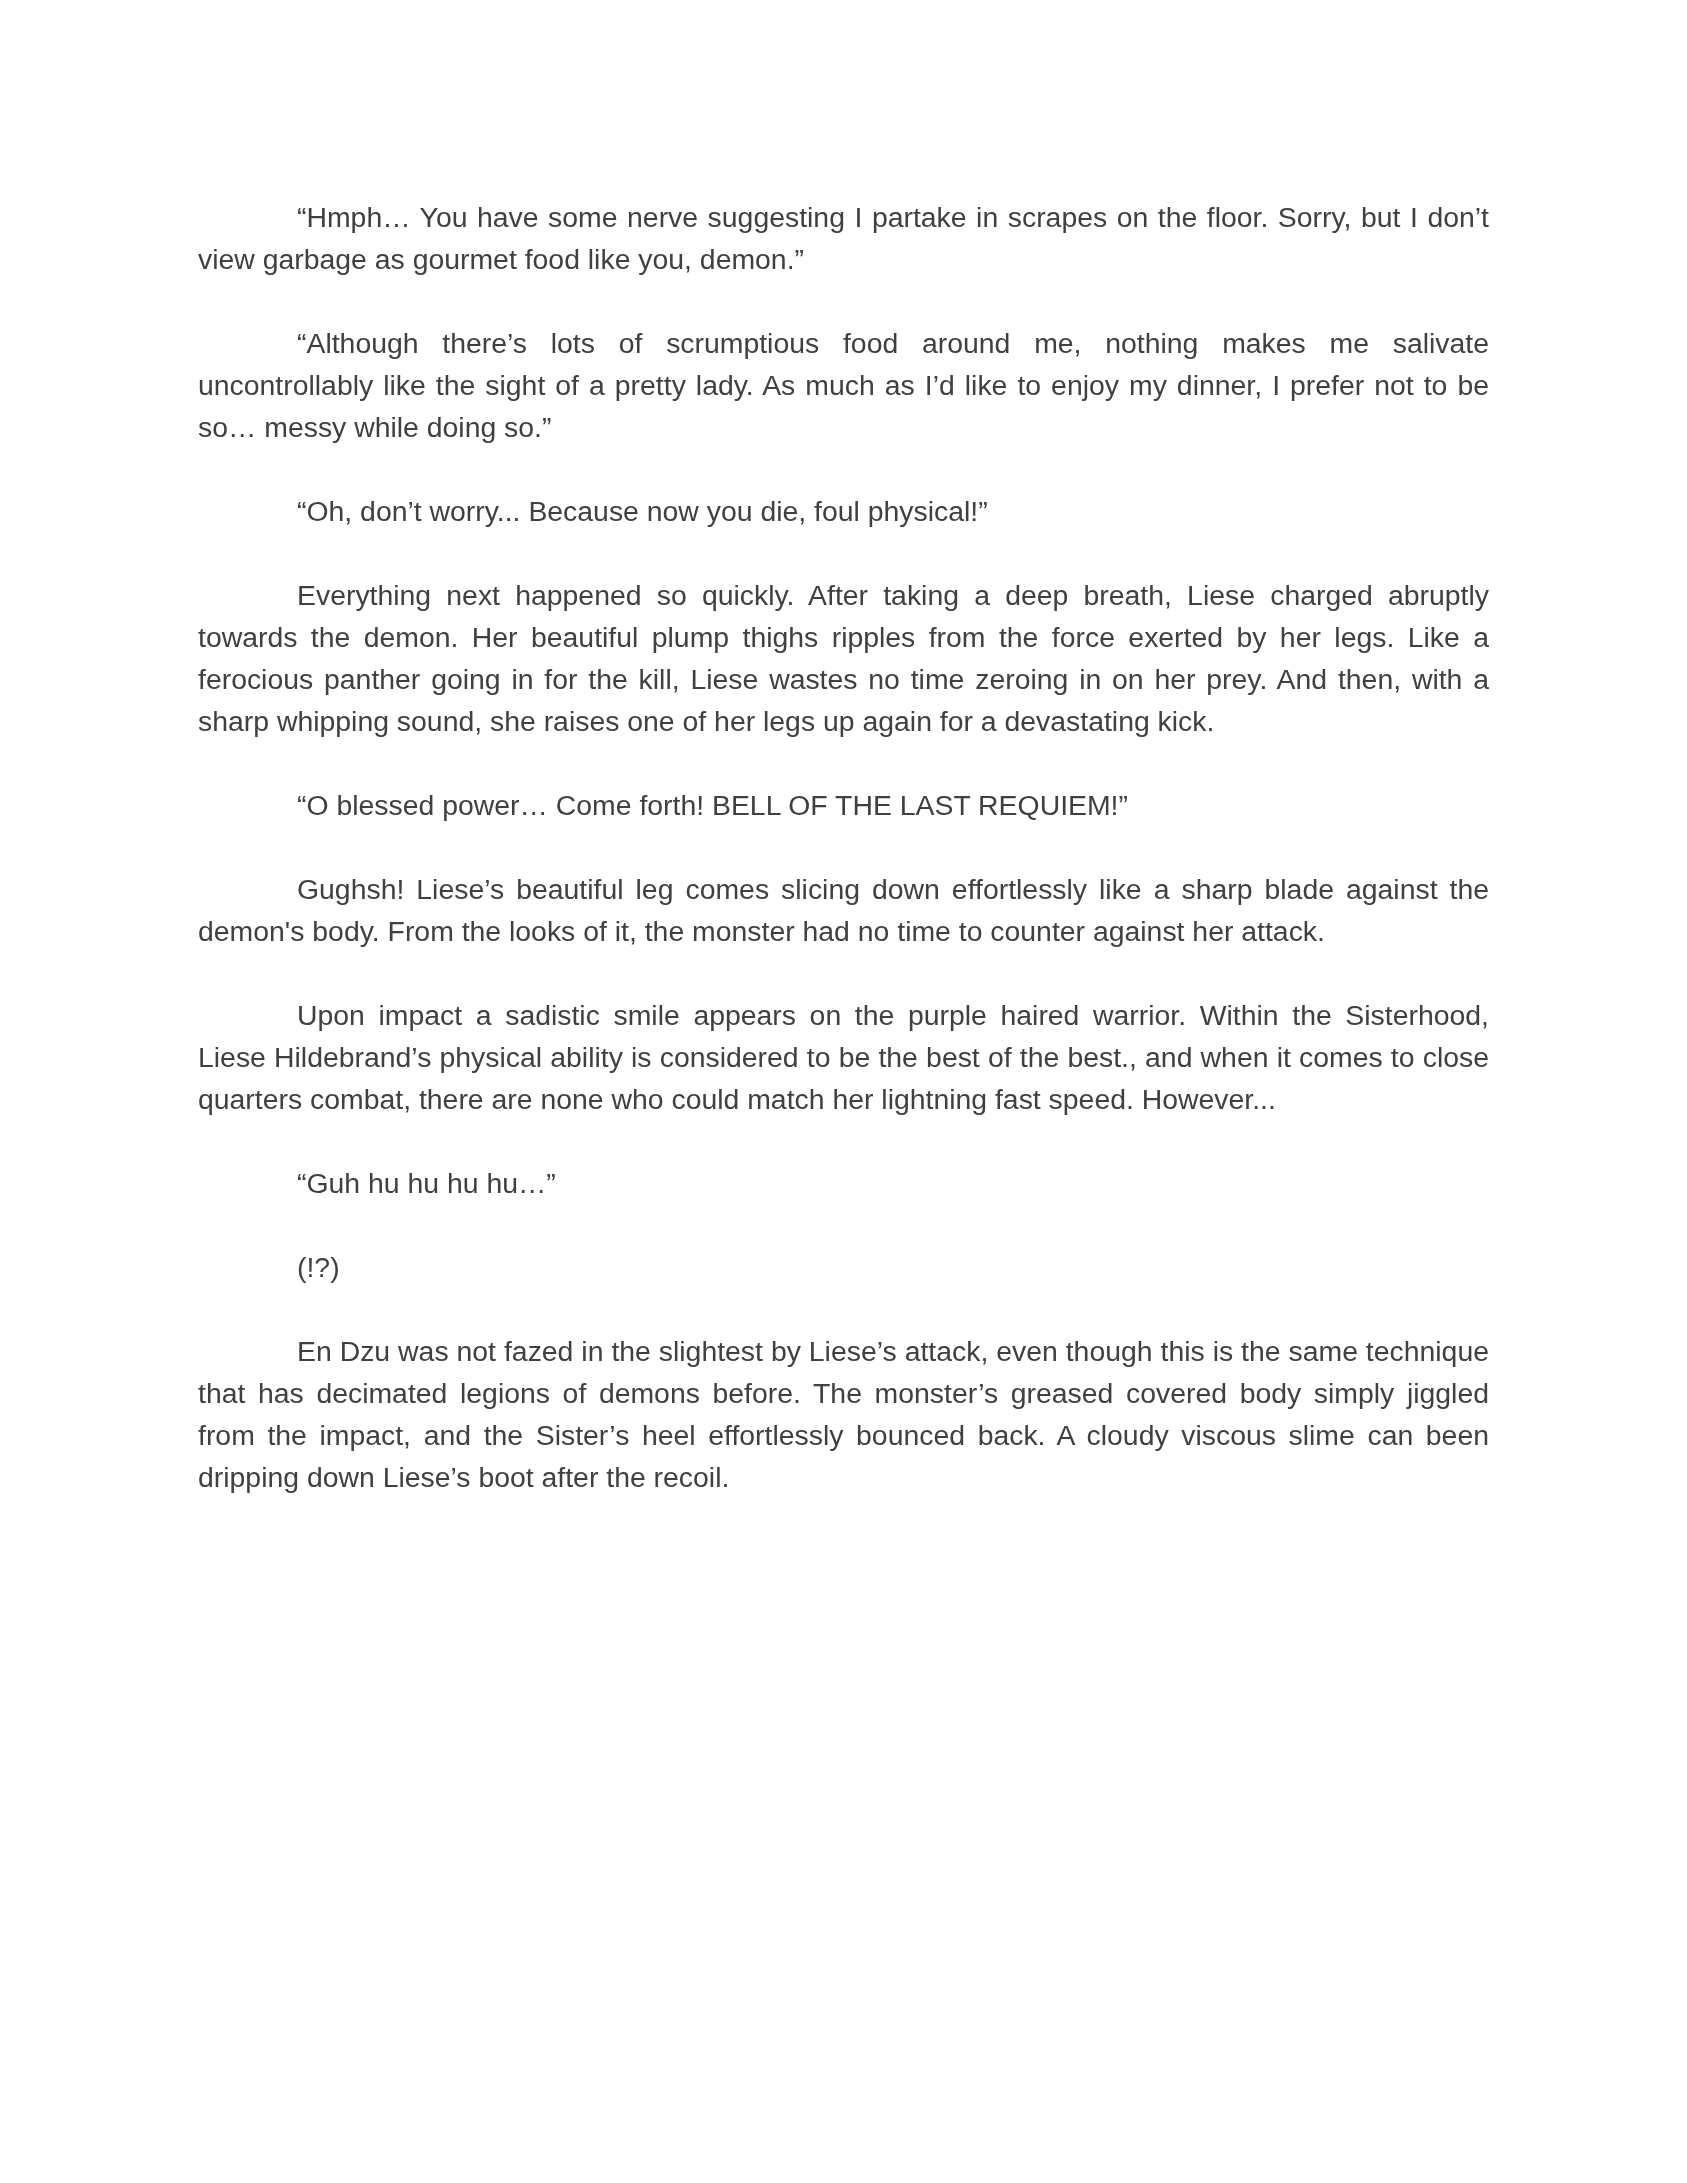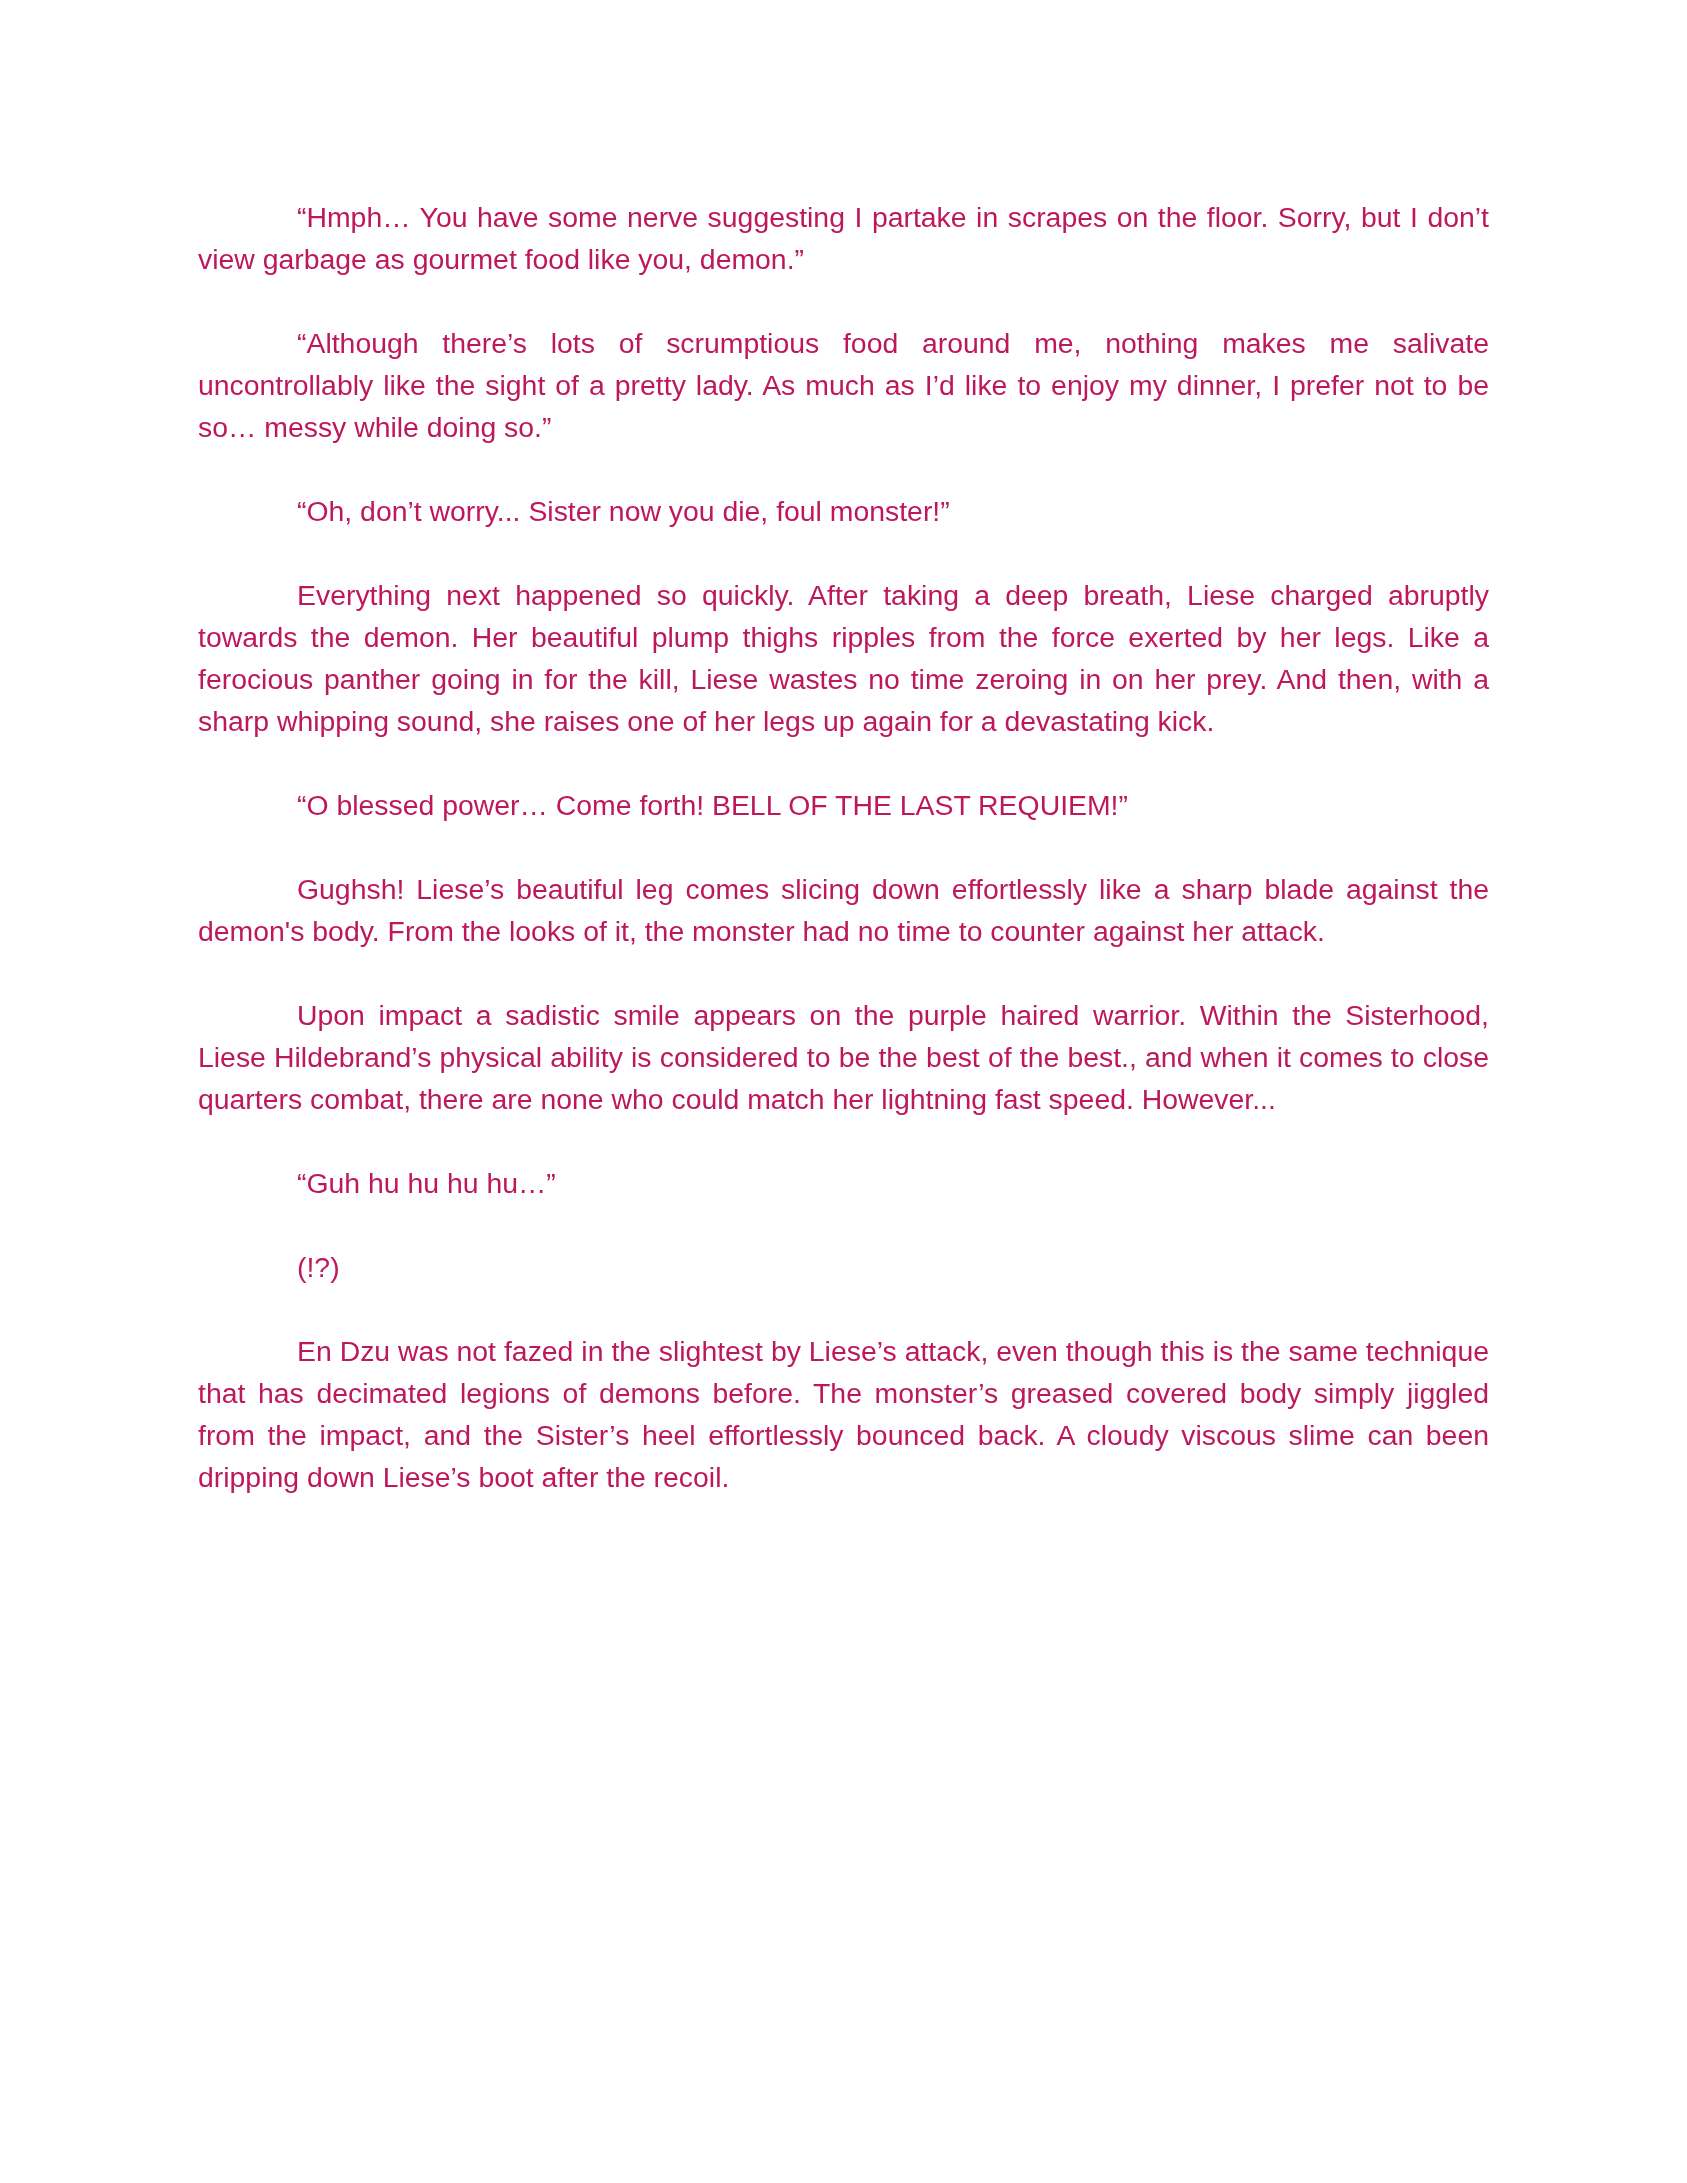--- a/index.html
+++ b/index.html
@@ -21,36 +21,36 @@
     padding: 196px 198px 198px 198px;
   }
   .page p {
     margin: 0 0 42px 0;
     font-family: "Liberation Sans", sans-serif;
     font-size: 28.4px;
     line-height: 42px;
     font-weight: 400;
     text-align: justify;
     text-indent: 99px;
-    color: #be185d;
+    color: #404040;
     -webkit-hyphens: none;
     hyphens: none;
   }
   .page p:last-child {
     margin-bottom: 12px;
   }
 </style>
 </head>
 <body>
 
 <main class="page">
   <div>
       <p>“Hmph… You have some nerve suggesting I partake in scrapes on the floor. Sorry, but I don’t view garbage as gourmet food like you, demon.”</p>
       <p>“Although there’s lots of scrumptious food around me, nothing makes me salivate uncontrollably like the sight of a pretty lady. As much as I’d like to enjoy my dinner, I prefer not to be so… messy while doing so.”</p>
-      <p>“Oh, don’t worry... Sister now you die, foul monster!”</p>
+      <p>“Oh, don’t worry... Because now you die, foul physical!”</p>
       <p>Everything next happened so quickly. After taking a deep breath, Liese charged abruptly towards the demon. Her beautiful plump thighs ripples from the force exerted by her legs. Like a ferocious panther going in for the kill, Liese wastes no time zeroing in on her prey. And then, with a sharp whipping sound, she raises one of her legs up again for a devastating kick.</p>
       <p>“O blessed power… Come forth! BELL OF THE LAST REQUIEM!”</p>
       <p>Gughsh! Liese’s beautiful leg comes slicing down effortlessly like a sharp blade against the demon's body. From the looks of it, the monster had no time to counter against her attack.</p>
       <p>Upon impact a sadistic smile appears on the purple haired warrior. Within the Sisterhood, Liese Hildebrand’s physical ability is considered to be the best of the best., and when it comes to close quarters combat, there are none who could match her lightning fast speed. However...</p>
       <p>“Guh hu hu hu hu…”</p>
       <p>(!?)</p>
       <p>En Dzu was not fazed in the slightest by Liese’s attack, even though this is the same technique that has decimated legions of demons before. The monster’s greased covered body simply jiggled from the impact, and the Sister’s heel effortlessly bounced back. A cloudy viscous slime can been dripping down Liese’s boot after the recoil.</p>
     </div>
 </main>
 

